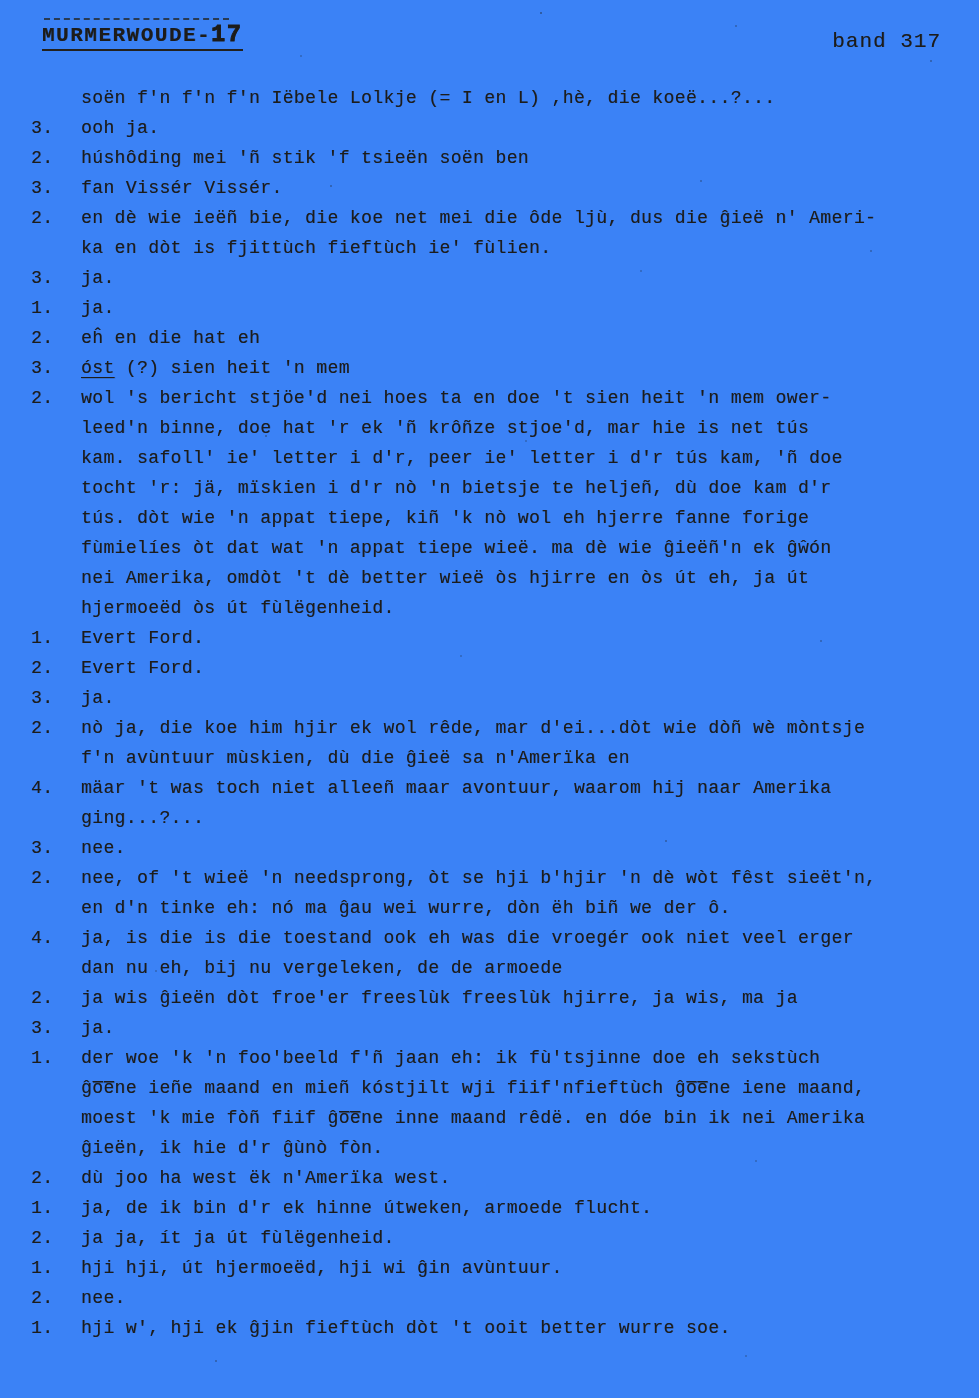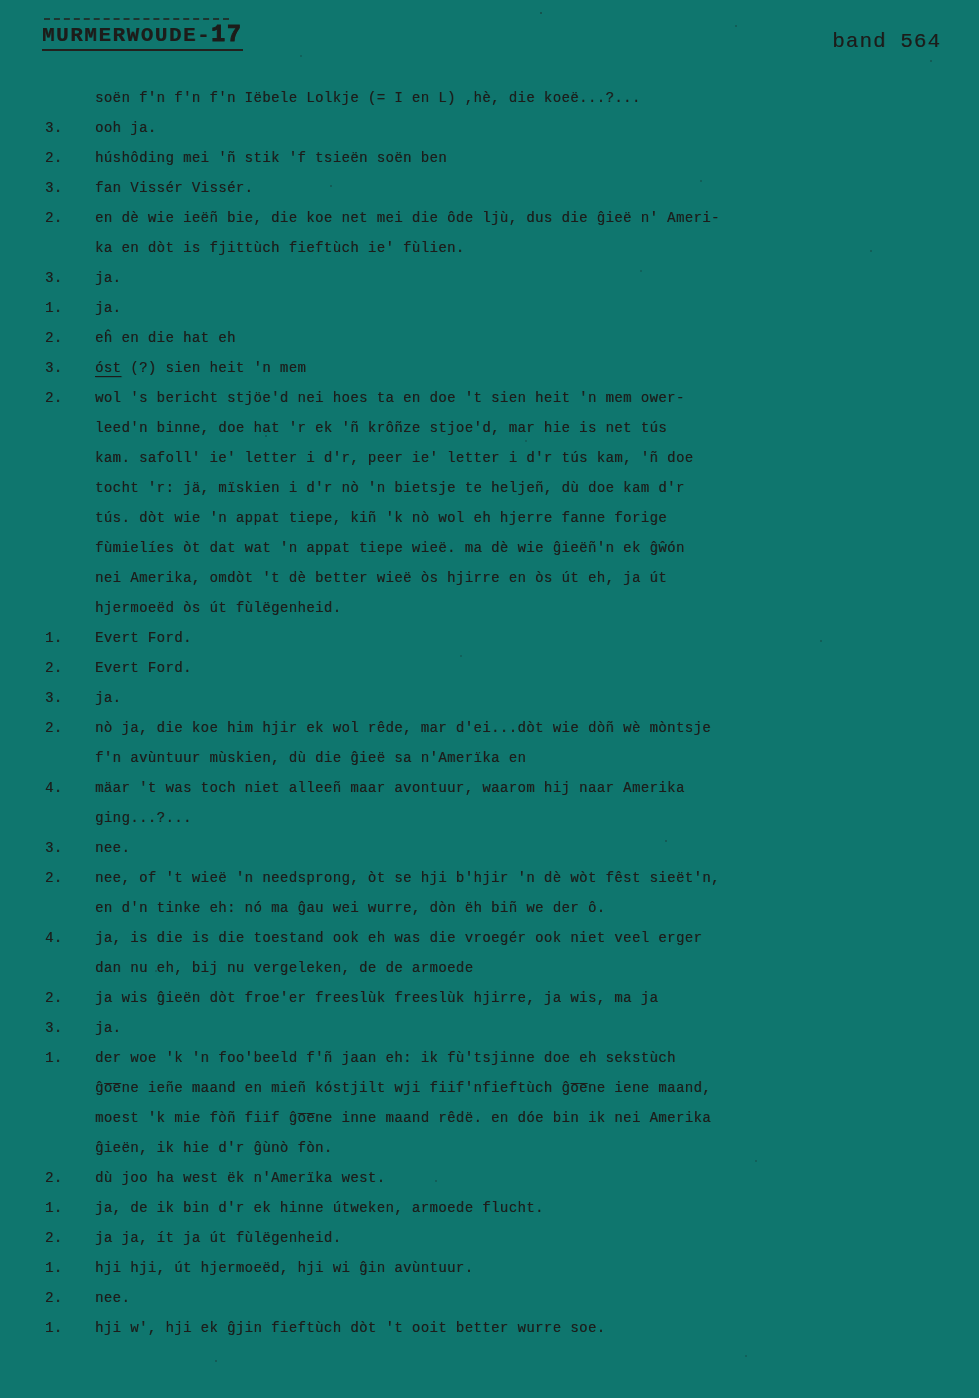--- a/index.html
+++ b/index.html
@@ -1,20 +1,20 @@
 <!DOCTYPE html>
 <html><head>
 <meta charset="utf-8">
 <style>
   html,body { margin:0; padding:0; background:#d8d8d4; }
   .page {
     position:relative;
     width:979px; height:1398px;
     margin:0 auto;
-    background:#0f766e;
+    background:#3b82f6;
     overflow:hidden;
     font-family:"Liberation Mono","DejaVu Sans Mono",monospace;
     color:#1d1c1a;
     text-shadow:0.4px 0.4px 0.6px rgba(25,22,20,0.45);
   }
   .header {
     position:absolute; top:22px; left:42px; right:38px;
     display:flex; justify-content:space-between; align-items:flex-start;
   }
   .title-wrap {
@@ -29,22 +29,22 @@
     border-top:2px dashed rgba(35,33,30,0.75);
   }
   .title-num {
     font-weight:bold; font-size:23px; letter-spacing:2px;
     -webkit-text-stroke:1px #1d1c1a;
   }
   .band {
     font-size:21px; letter-spacing:1px; padding-top:8px;
   }
   .transcript {
-    position:absolute; top:83px; left:45px; right:10px;
-    font-size:14px; line-height:30px; letter-spacing:0.4px;font-family:Liberation Mono, monospace;
+    position:absolute; top:83px; left:31px; right:10px;
+    font-size:18px; line-height:30px; letter-spacing:0.4px;font-family:Liberation Mono, monospace;
   }
   .row { display:flex; }
   .num { flex:0 0 50px; }
   .txt { flex:1; }
   .ul { text-decoration:underline; text-underline-offset:4px; }
   .speckles {
     position:absolute; top:0; left:0; width:2px; height:2px;
     border-radius:50%;
     background:transparent;
     box-shadow:
@@ -62,21 +62,21 @@
 </head>
 <body>
 
 <div class="page">
   <div class="speckles"></div>
 
   <div class="header">
     <div class="title-wrap">
       <span>MURMERWOUDE-</span><span class="title-num">17</span>
     </div>
-    <div class="band">band 564</div>
+    <div class="band">band 317</div>
   </div>
 
   <div class="transcript" id="transcript">
       <div class="row">
         <span class="num"></span>
         <div class="txt">soën f'n f'n f'n Iëbele Lolkje (= I en L) ,hè, die koeë...?...</div>
       </div>
       <div class="row">
         <span class="num">3.</span>
         <div class="txt">ooh ja.</div>

